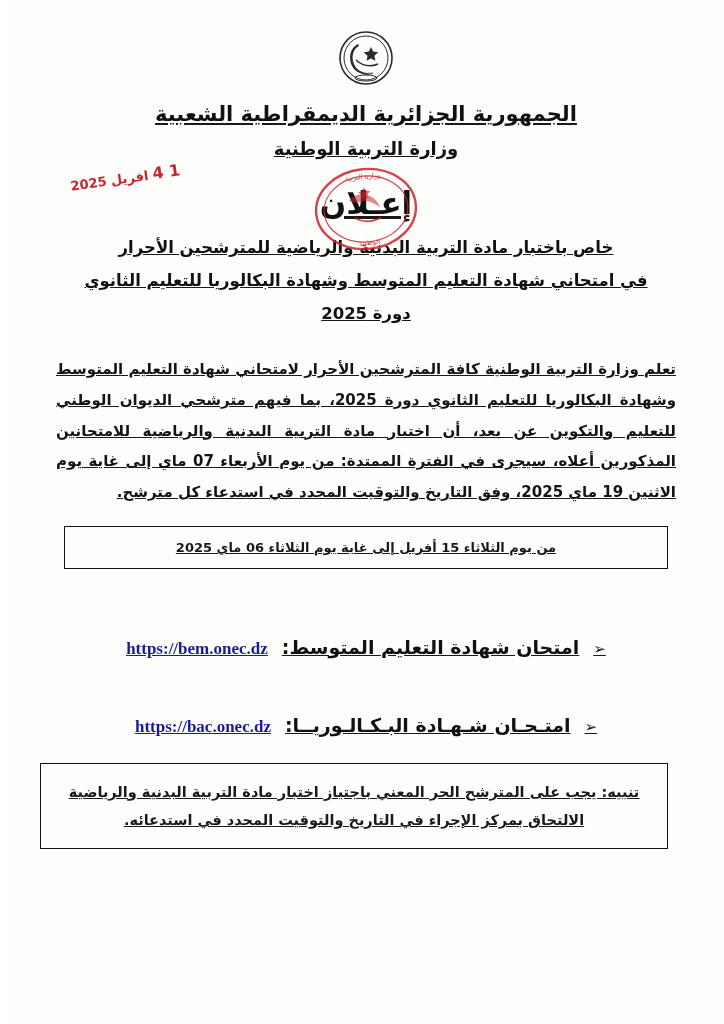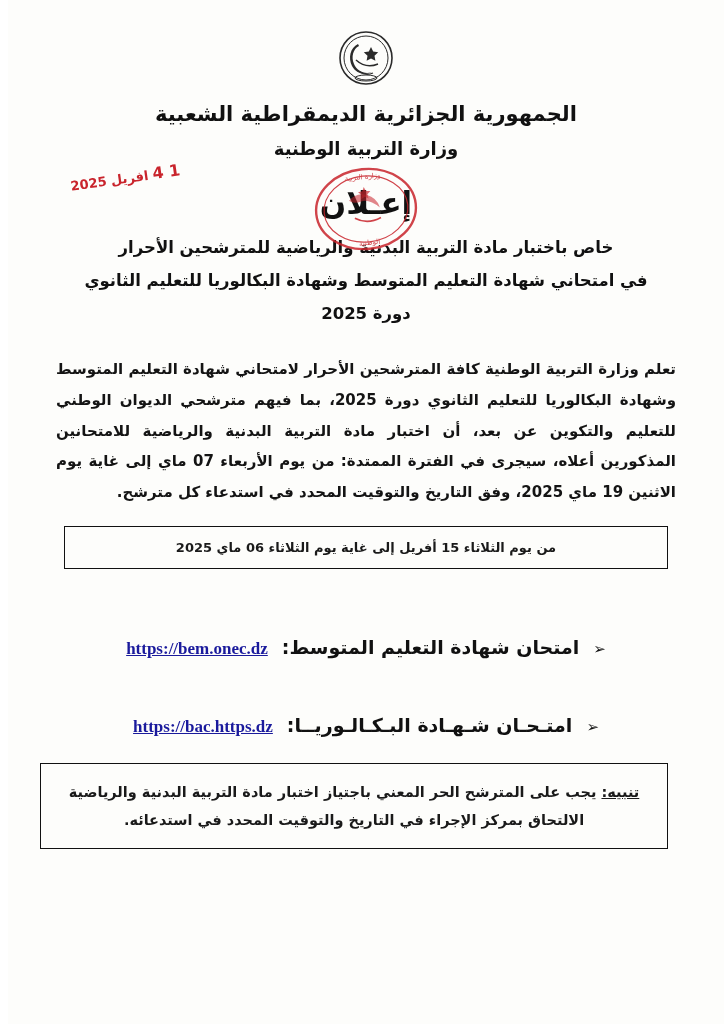--- a/index.html
+++ b/index.html
@@ -15,20 +15,21 @@
     color: #1a1a1a;
     overflow: hidden;
   }
   .page {
     position: relative;
     width: 716px;
     height: 1024px;
     background: #fdfdfb;
     padding: 0;
     box-sizing: border-box;
+    text-decoration: underline;
   }
 
   
   .emblem-wrap {
     display: flex;
     justify-content: center;
     padding-top: 30px;
   }
   .emblem {
     width: 56px;
@@ -234,21 +235,21 @@
 
   <div class="links">
     <div class="link-row">
       <span class="bullet">➢</span>
       <span class="link-label">امتحان شهادة التعليم المتوسط:</span>
       <span class="link-url">https://bem.onec.dz</span>
     </div>
     <div class="link-row">
       <span class="bullet">➢</span>
       <span class="link-label">امتـحـان شـهـادة البـكـالـوريــا:</span>
-      <span class="link-url">https://bac.https.dz</span>
+      <span class="link-url">https://bac.onec.dz</span>
     </div>
   </div>
 
   <div class="note-box">
     <span class="note-label">تنبيه:</span><span> يجب على المترشح الحر المعني باجتياز اختبار مادة التربية البدنية والرياضية الالتحاق بمركز الإجراء في التاريخ والتوقيت المحدد في استدعائه.</span>
   </div>
 
 </div>
 
 </body></html>

